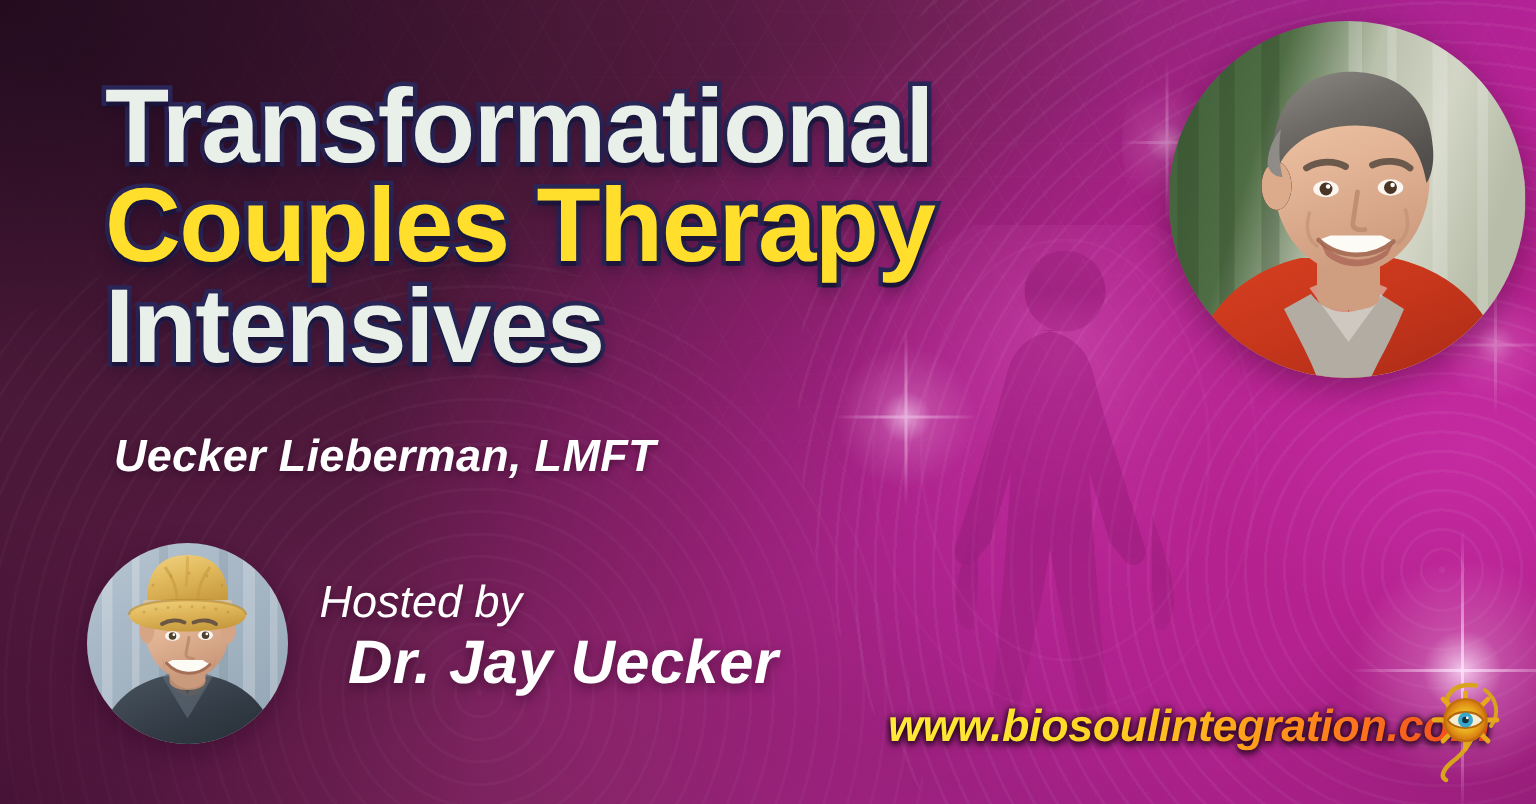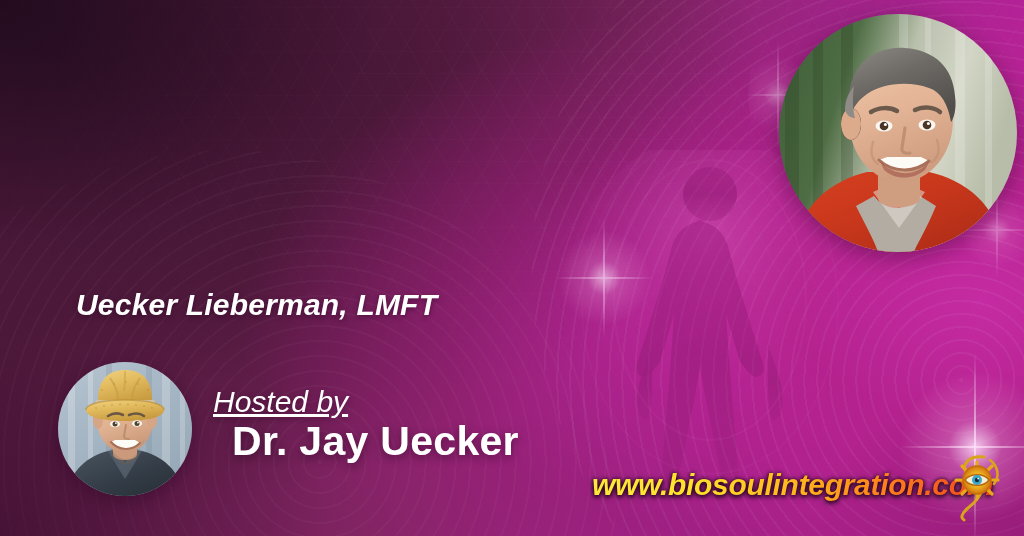--- a/index.html
+++ b/index.html
@@ -140,28 +140,28 @@
   
   .hosted-label {
     position: absolute;
     left: 213px; top: 385px;
     color: #ffffff;
     font-size: 30px;
     font-style: italic;
     font-weight: 400;
     text-shadow: 0 2px 6px rgba(40,6,34,.5);
     white-space: nowrap;
-    text-decoration: underline;
   }
   .host-name {
     position: absolute;
     left: 232px; top: 418px;
     color: #ffffff;
     font-size: 41px;
     font-weight: 700;
+    font-style: italic;
     letter-spacing: .3px;
     text-shadow: 0 3px 8px rgba(40,6,34,.55);
     white-space: nowrap;
   }
 
   
   .portrait {
     position: absolute;
     border-radius: 50%;
     overflow: hidden;
@@ -255,20 +255,25 @@
     <span class="core"></span>
       <span class="ray-h"></span>
       <span class="ray-v"></span>
   </div>
   <div class="sparkle sp4">
     <span class="core"></span>
       <span class="ray-h"></span>
       <span class="ray-v"></span>
   </div>
 
+  <div class="headline">
+    <span class="line l1">Transformational</span>
+    <span class="line l2">Couples Therapy</span>
+    <span class="line l3">Intensives</span>
+  </div>
 
   <div class="presenter">Uecker Lieberman, LMFT</div>
 
   <div class="hosted-label">Hosted by</div>
   <div class="host-name">Dr. Jay Uecker</div>
 
   <div class="portrait portrait-main">
     <svg viewBox="0 0 238 238" preserveAspectRatio="xMidYMid slice">
       <defs>
         <linearGradient id="pmBg" x1="0" y1="0" x2="1" y2="0.3">

